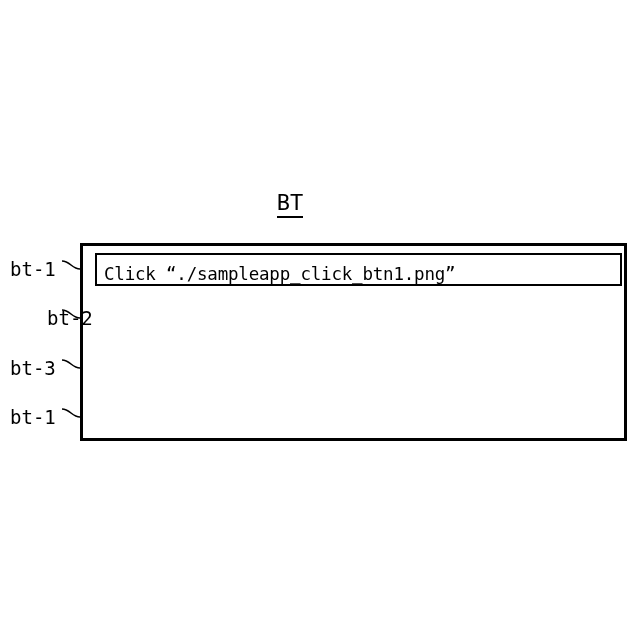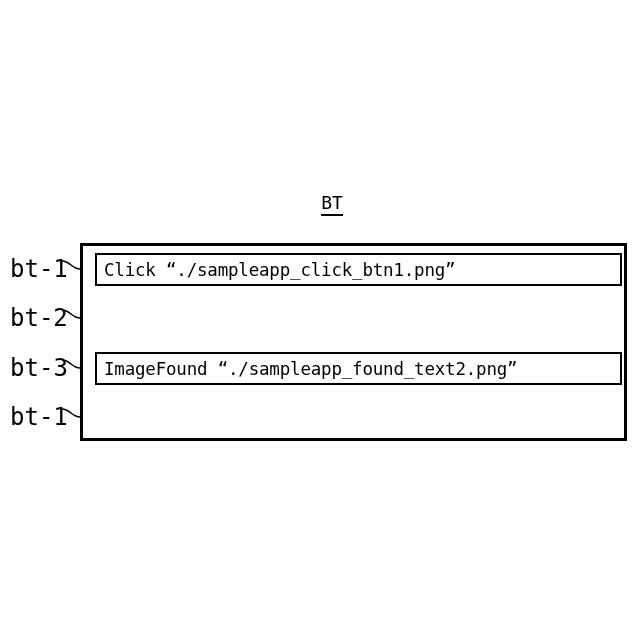--- a/index.html
+++ b/index.html
@@ -24,26 +24,25 @@
     height: 640px;
   }
 
   
   #bt-title {
     position: absolute;
     left: 0;
     top: 190px;
     width: 580px;
     text-align: center;
-    font-size: 18px;
+    font-size: 22px;
     line-height: 26px;
     letter-spacing: 0px;
     font-family: "DejaVu Sans Mono", "Liberation Mono", monospace;
     white-space: nowrap;
-    margin-left: 42px;
   }
   #bt-title .u {
     border-bottom: 2px solid #000;
     padding-bottom: 1px;
   }
 
   
   #bt-frame {
     position: absolute;
     left: 80px;
@@ -58,21 +57,21 @@
   
   .bt-node {
     position: absolute;
     left: 95px;
     width: 527px;
     height: 33px;
     border: 2px solid #000000;
     box-sizing: border-box;
     background: #ffffff;
     display: flex;
-    align-items: center;
+    align-items: flex-end;
   }
   .bt-node .node-text {
     padding-left: 7px;
     font-size: 17.5px;
     line-height: 20px;
     font-family: "DejaVu Sans Mono", "Liberation Mono", monospace;
     white-space: nowrap;
     letter-spacing: -0.2px;
   }
 
@@ -80,28 +79,28 @@
   #node-1 { top: 302px; }
   #node-2 { top: 352px; }
   #node-3 { top: 401px; }
 
   
   .ref-label {
     position: absolute;
     left: 10px;
     width: 58px;
     text-align: left;
-    font-size: 24px;
+    font-size: 19px;
     line-height: 20px;
     font-family: "DejaVu Sans Mono", "Liberation Mono", monospace;
     white-space: nowrap;
   }
   #ref-0 { top: 259px; }
-  #ref-1 { top: 308px; }
-  #ref-2 { top: 358px; text-align: center; }
+  #ref-1 { top: 308px; margin-left: 37px; }
+  #ref-2 { top: 358px; }
   #ref-3 { top: 407px; }
 
   
   #leaders {
     position: absolute;
     left: 0;
     top: 0;
     width: 640px;
     height: 640px;
     pointer-events: none;
@@ -125,22 +124,19 @@
     <path d="M 62 360 C 70 360 72 368 80 368 L 97 368" fill="none" stroke="#000000" stroke-width="1.6"></path>
 
     <path d="M 62 409 C 70 409 72 417 80 417 L 97 417" fill="none" stroke="#000000" stroke-width="1.6"></path>
   </svg>
 
   <div id="bt-frame"></div>
 
   <div class="bt-node" id="node-0">
     <span class="node-text">Click “./sampleapp_click_btn1.png”</span>
   </div>
-  <div class="bt-node" id="node-2">
-    <span class="node-text">ImageFound “./sampleapp_found_text2.png”</span>
-  </div>
 
   <div class="ref-label" id="ref-0">bt-1</div>
   <div class="ref-label" id="ref-1">bt-2</div>
   <div class="ref-label" id="ref-2">bt-3</div>
   <div class="ref-label" id="ref-3">bt-1</div>
 
 </div>
 
 </body></html>

